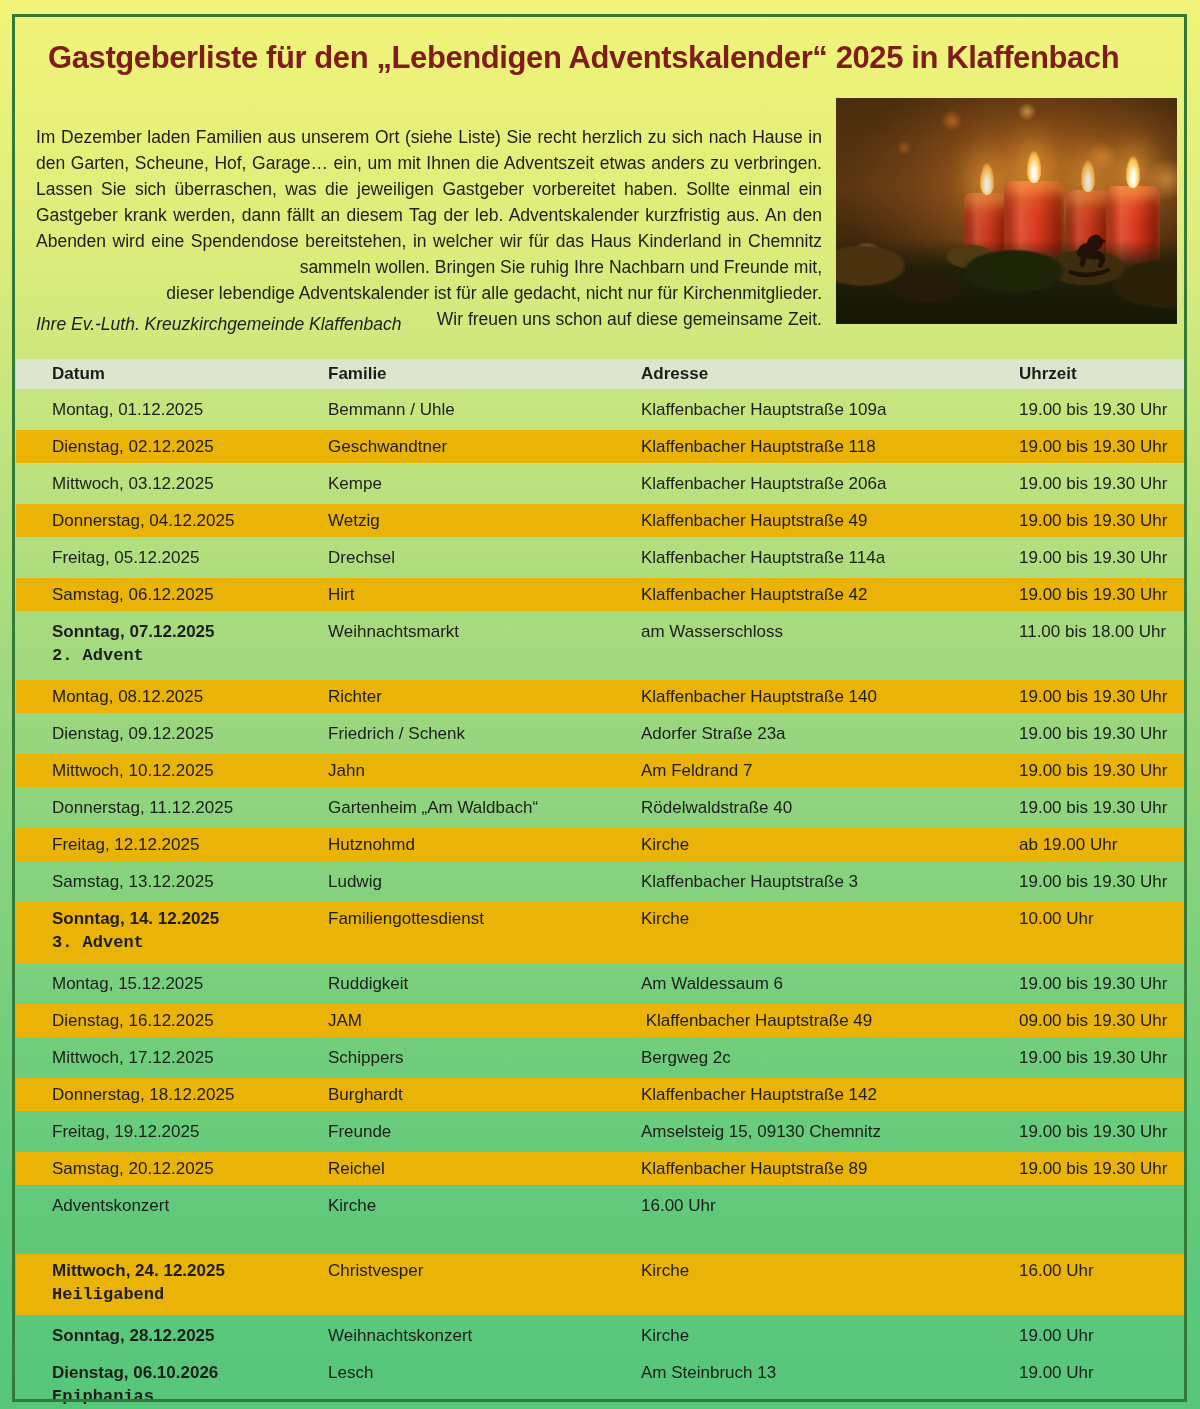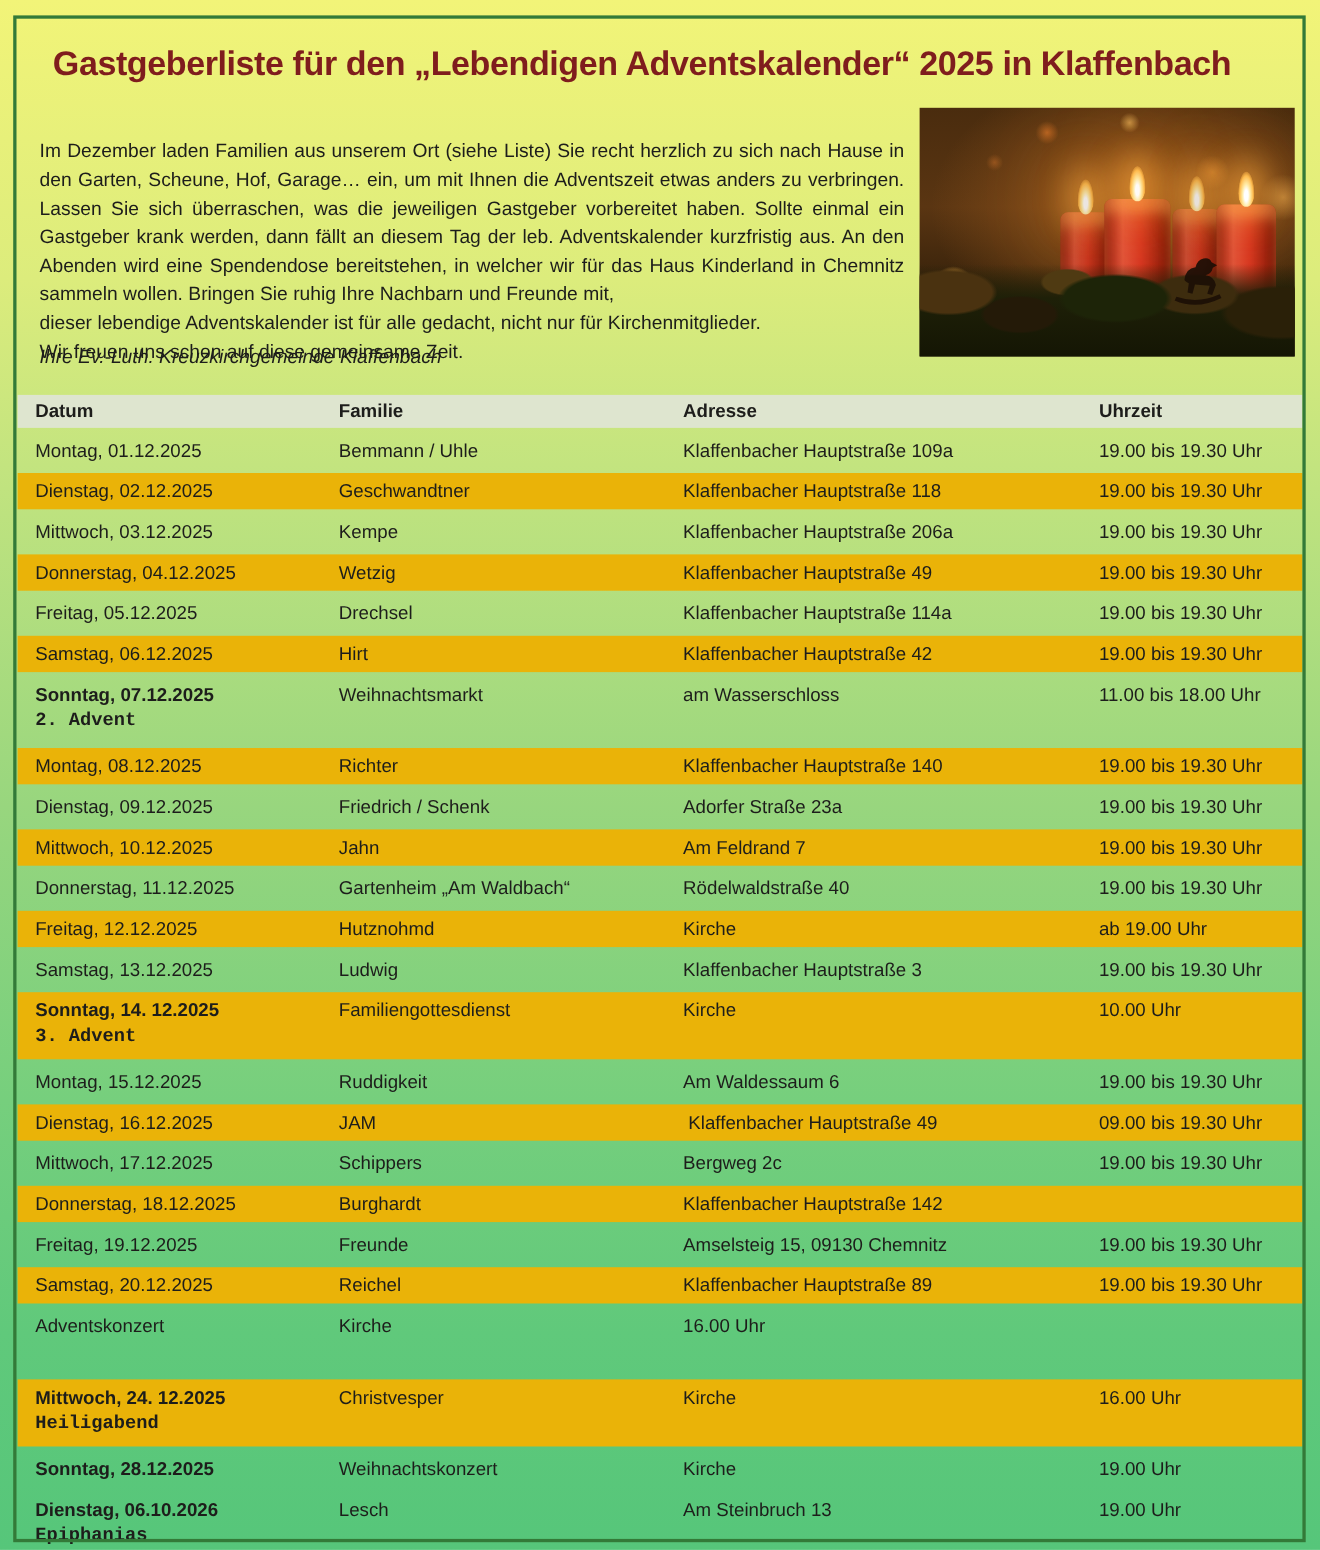--- a/index.html
+++ b/index.html
@@ -10,21 +10,21 @@
   }
   .frame{
     position:absolute;left:12px;top:14px;width:1169px;height:1382px;
     border:3px solid #337a38;pointer-events:none;z-index:5;
   }
   .title{
     position:absolute;left:36px;top:28px;width:1120px;margin:12px;
     font-size:31px;font-weight:800;letter-spacing:-0.4px;color:#7f1d1d;
   }
   .intro{position:absolute;left:36px;top:96px;width:786px;font-size:17.5px;margin-top:28px;}
-  .iline{line-height:26px;white-space:pre-wrap;}
+  .iline{line-height:26px;white-space:pre-wrap;text-align:right;}
   .iline.j{text-align:justify;text-align-last:justify;}
   .credit{position:absolute;left:36px;top:314px;font-size:17.5px;font-style:italic;}
 
   
   .photo{
     position:absolute;left:836px;top:98px;width:341px;height:226px;overflow:hidden;
     background:
       radial-gradient(circle 26px at 9% 72%, rgba(255,220,130,.95), rgba(255,180,70,.45) 55%, transparent 72%),
       radial-gradient(circle 16px at 3% 86%, rgba(255,205,110,.85), transparent 70%),
       radial-gradient(circle 20px at 88% 50%, rgba(255,215,120,.7), transparent 70%),
@@ -64,21 +64,21 @@
       radial-gradient(ellipse 90px 40px at 94% 48%, #2a2008 0 55%, transparent 62%),
       radial-gradient(ellipse 40px 20px at 40% 18%, #4f3a12 0 55%, transparent 62%),
       linear-gradient(180deg, rgba(25,28,8,0) 0%, #1e2008 34%, #131403 100%);
   }
   .horse{position:absolute;left:224px;top:118px;width:56px;height:74px;z-index:4;opacity:.92;}
 
   
   .table{position:absolute;left:16px;top:359px;width:1168px;font-size:17px;}
   .row{
     display:grid;grid-template-columns:276px 313px 378px 1fr;
-    padding-left:16px;min-height:33px;margin-bottom:4px;align-items:center;
+    padding-left:36px;min-height:33px;margin-bottom:4px;align-items:center;
   }
   .row.header{min-height:30px;font-weight:bold;background:#dee5cf;}
   .row.alt{background:#eab308;}
   .row.tall{min-height:56px;align-items:start;padding-top:5px;line-height:24px;}
   .cell{white-space:pre-wrap;}
   .boldrow .cell.datum{font-weight:bold;}
   .sub{display:block;font-family:Liberation Mono, monospace;}
 </style>
 </head>
 <body>

